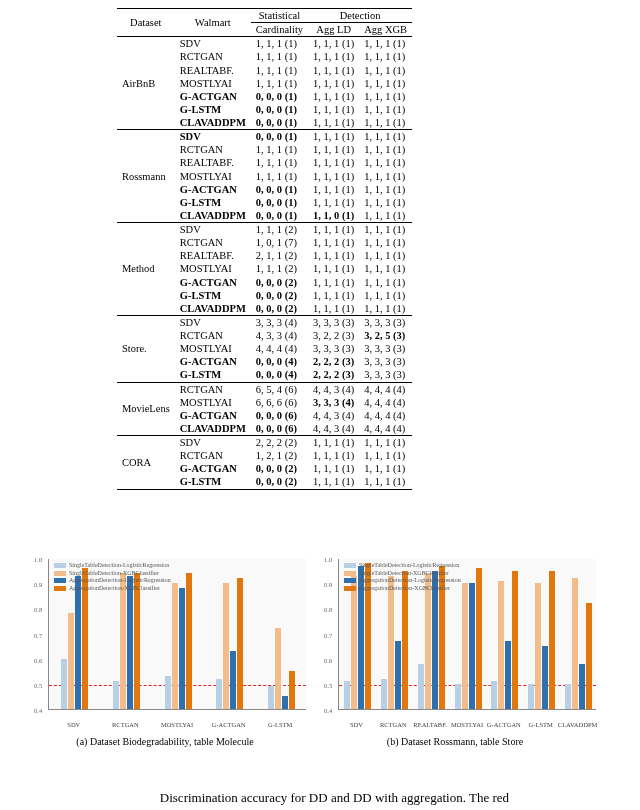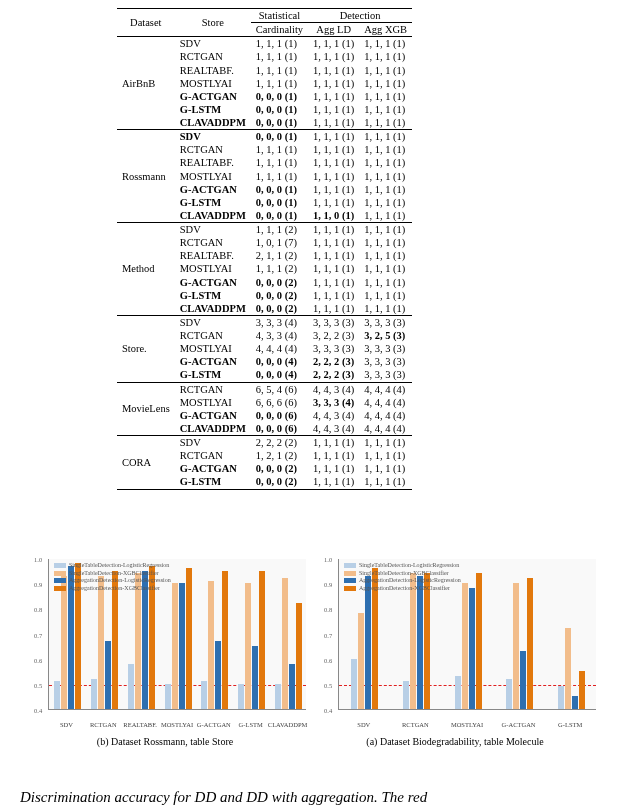--- a/index.html
+++ b/index.html
@@ -114,37 +114,36 @@
   .caption {
     text-align: center;
     font-size: 10px;
     margin-top: 6px;
   }
   .bottomtext {
     position: absolute;
     left: 20px;
     right: 20px;
     bottom: 4px;
-    font-size: 15px;
-    text-align: left;
+    font-size: 13px;
+    text-align: right;
     color: #000;
     overflow: hidden;
-    font-style: italic;
   }
 </style>
 </head>
 <body>
 
 <div class="page">
 
   <table>
     <thead>
       <tr class="hdr-row topborder">
         <th rowspan="2">Dataset</th>
-        <th rowspan="2">Store</th>
+        <th rowspan="2">Walmart</th>
         <th class="botborder">Statistical</th>
         <th class="botborder" colspan="2">Detection</th>
       </tr>
       <tr class="hdr-row botborder">
         <th>Cardinality</th>
         <th>Agg LD</th>
         <th>Agg XGB</th>
       </tr>
     </thead>
     <tbody id="tbody">
@@ -355,20 +354,79 @@
         <tr class="botborder">
           <td><b>G-LSTM</b></td>
           <td class="num"><b>0, 0, 0 (2)</b></td>
           <td class="num">1, 1, 1 (1)</td>
           <td class="num">1, 1, 1 (1)</td>
         </tr>
       </tbody>
   </table>
 
   <div class="charts">
+    <div class="chartbox">
+      <div class="plot" id="chart0">
+        <span class="ylabel">Classification Accuracy</span>
+      <div class="plotarea">
+            <div class="refline" style="top: 125.833px;"></div>
+            <div class="bar" style="left: 12.3px; width: 6px; height: 50.3333px; background: rgb(184, 207, 230);"></div>
+            <div class="bar" style="left: 19.3px; width: 6px; height: 95.6333px; background: rgb(242, 189, 139);"></div>
+            <div class="bar" style="left: 26.3px; width: 6px; height: 133.383px; background: rgb(46, 111, 176);"></div>
+            <div class="bar" style="left: 33.3px; width: 6px; height: 140.933px; background: rgb(226, 120, 12);"></div>
+            <div class="bar" style="left: 63.9px; width: 6px; height: 27.6833px; background: rgb(184, 207, 230);"></div>
+            <div class="bar" style="left: 70.9px; width: 6px; height: 135.9px; background: rgb(242, 189, 139);"></div>
+            <div class="bar" style="left: 77.9px; width: 6px; height: 133.383px; background: rgb(46, 111, 176);"></div>
+            <div class="bar" style="left: 84.9px; width: 6px; height: 135.9px; background: rgb(226, 120, 12);"></div>
+            <div class="bar" style="left: 115.5px; width: 6px; height: 32.7167px; background: rgb(184, 207, 230);"></div>
+            <div class="bar" style="left: 122.5px; width: 6px; height: 125.833px; background: rgb(242, 189, 139);"></div>
+            <div class="bar" style="left: 129.5px; width: 6px; height: 120.8px; background: rgb(46, 111, 176);"></div>
+            <div class="bar" style="left: 136.5px; width: 6px; height: 135.9px; background: rgb(226, 120, 12);"></div>
+            <div class="bar" style="left: 167.1px; width: 6px; height: 30.2px; background: rgb(184, 207, 230);"></div>
+            <div class="bar" style="left: 174.1px; width: 6px; height: 125.833px; background: rgb(242, 189, 139);"></div>
+            <div class="bar" style="left: 181.1px; width: 6px; height: 57.8833px; background: rgb(46, 111, 176);"></div>
+            <div class="bar" style="left: 188.1px; width: 6px; height: 130.867px; background: rgb(226, 120, 12);"></div>
+            <div class="bar" style="left: 218.7px; width: 6px; height: 22.65px; background: rgb(184, 207, 230);"></div>
+            <div class="bar" style="left: 225.7px; width: 6px; height: 80.5333px; background: rgb(242, 189, 139);"></div>
+            <div class="bar" style="left: 232.7px; width: 6px; height: 12.5833px; background: rgb(46, 111, 176);"></div>
+            <div class="bar" style="left: 239.7px; width: 6px; height: 37.75px; background: rgb(226, 120, 12);"></div>
+          </div>
+          <span class="ytick" style="top: 155px;">0.4</span>
+          <span class="ytick" style="top: 129.833px;">0.5</span>
+          <span class="ytick" style="top: 104.667px;">0.6</span>
+          <span class="ytick" style="top: 79.5px;">0.7</span>
+          <span class="ytick" style="top: 54.3333px;">0.8</span>
+          <span class="ytick" style="top: 29.1667px;">0.9</span>
+          <span class="ytick" style="top: 4px;">1.0</span>
+          <span class="xtick" style="left: 53.8px;">SDV</span>
+          <span class="xtick" style="left: 105.4px;">RCTGAN</span>
+          <span class="xtick" style="left: 157px;">MOSTLYAI</span>
+          <span class="xtick" style="left: 208.6px;">G-ACTGAN</span>
+          <span class="xtick" style="left: 260.2px;">G-LSTM</span>
+          <div class="legend">
+            <div>
+              <span class="swatch" style="background: rgb(184, 207, 230);"></span>
+              <span>SingleTableDetection-LogisticRegression</span>
+            </div>
+            <div>
+              <span class="swatch" style="background: rgb(242, 189, 139);"></span>
+              <span>SingleTableDetection-XGBClassifier</span>
+            </div>
+            <div>
+              <span class="swatch" style="background: rgb(46, 111, 176);"></span>
+              <span>AggregationDetection-LogisticRegression</span>
+            </div>
+            <div>
+              <span class="swatch" style="background: rgb(226, 120, 12);"></span>
+              <span>AggregationDetection-XGBClassifier</span>
+            </div>
+          </div>
+        </div>
+      <div class="caption">(a) Dataset Biodegradability, table Molecule</div>
+    </div>
     <div class="chartbox">
       <div class="plot" id="chart1">
         <span class="ylabel">Classification Accuracy</span>
       <div class="plotarea">
             <div class="refline" style="top: 125.833px;"></div>
             <div class="bar" style="left: 4.92857px; width: 6px; height: 27.6833px; background: rgb(184, 207, 230);"></div>
             <div class="bar" style="left: 11.9286px; width: 6px; height: 133.383px; background: rgb(242, 189, 139);"></div>
             <div class="bar" style="left: 18.9286px; width: 6px; height: 143.45px; background: rgb(46, 111, 176);"></div>
             <div class="bar" style="left: 25.9286px; width: 6px; height: 145.967px; background: rgb(226, 120, 12);"></div>
             <div class="bar" style="left: 41.7857px; width: 6px; height: 30.2px; background: rgb(184, 207, 230);"></div>
@@ -424,76 +482,17 @@
               <span>AggregationDetection-LogisticRegression</span>
             </div>
             <div>
               <span class="swatch" style="background: rgb(226, 120, 12);"></span>
               <span>AggregationDetection-XGBClassifier</span>
             </div>
           </div>
         </div>
       <div class="caption">(b) Dataset Rossmann, table Store</div>
     </div>
-    <div class="chartbox">
-      <div class="plot" id="chart0">
-        <span class="ylabel">Classification Accuracy</span>
-      <div class="plotarea">
-            <div class="refline" style="top: 125.833px;"></div>
-            <div class="bar" style="left: 12.3px; width: 6px; height: 50.3333px; background: rgb(184, 207, 230);"></div>
-            <div class="bar" style="left: 19.3px; width: 6px; height: 95.6333px; background: rgb(242, 189, 139);"></div>
-            <div class="bar" style="left: 26.3px; width: 6px; height: 133.383px; background: rgb(46, 111, 176);"></div>
-            <div class="bar" style="left: 33.3px; width: 6px; height: 140.933px; background: rgb(226, 120, 12);"></div>
-            <div class="bar" style="left: 63.9px; width: 6px; height: 27.6833px; background: rgb(184, 207, 230);"></div>
-            <div class="bar" style="left: 70.9px; width: 6px; height: 135.9px; background: rgb(242, 189, 139);"></div>
-            <div class="bar" style="left: 77.9px; width: 6px; height: 133.383px; background: rgb(46, 111, 176);"></div>
-            <div class="bar" style="left: 84.9px; width: 6px; height: 135.9px; background: rgb(226, 120, 12);"></div>
-            <div class="bar" style="left: 115.5px; width: 6px; height: 32.7167px; background: rgb(184, 207, 230);"></div>
-            <div class="bar" style="left: 122.5px; width: 6px; height: 125.833px; background: rgb(242, 189, 139);"></div>
-            <div class="bar" style="left: 129.5px; width: 6px; height: 120.8px; background: rgb(46, 111, 176);"></div>
-            <div class="bar" style="left: 136.5px; width: 6px; height: 135.9px; background: rgb(226, 120, 12);"></div>
-            <div class="bar" style="left: 167.1px; width: 6px; height: 30.2px; background: rgb(184, 207, 230);"></div>
-            <div class="bar" style="left: 174.1px; width: 6px; height: 125.833px; background: rgb(242, 189, 139);"></div>
-            <div class="bar" style="left: 181.1px; width: 6px; height: 57.8833px; background: rgb(46, 111, 176);"></div>
-            <div class="bar" style="left: 188.1px; width: 6px; height: 130.867px; background: rgb(226, 120, 12);"></div>
-            <div class="bar" style="left: 218.7px; width: 6px; height: 22.65px; background: rgb(184, 207, 230);"></div>
-            <div class="bar" style="left: 225.7px; width: 6px; height: 80.5333px; background: rgb(242, 189, 139);"></div>
-            <div class="bar" style="left: 232.7px; width: 6px; height: 12.5833px; background: rgb(46, 111, 176);"></div>
-            <div class="bar" style="left: 239.7px; width: 6px; height: 37.75px; background: rgb(226, 120, 12);"></div>
-          </div>
-          <span class="ytick" style="top: 155px;">0.4</span>
-          <span class="ytick" style="top: 129.833px;">0.5</span>
-          <span class="ytick" style="top: 104.667px;">0.6</span>
-          <span class="ytick" style="top: 79.5px;">0.7</span>
-          <span class="ytick" style="top: 54.3333px;">0.8</span>
-          <span class="ytick" style="top: 29.1667px;">0.9</span>
-          <span class="ytick" style="top: 4px;">1.0</span>
-          <span class="xtick" style="left: 53.8px;">SDV</span>
-          <span class="xtick" style="left: 105.4px;">RCTGAN</span>
-          <span class="xtick" style="left: 157px;">MOSTLYAI</span>
-          <span class="xtick" style="left: 208.6px;">G-ACTGAN</span>
-          <span class="xtick" style="left: 260.2px;">G-LSTM</span>
-          <div class="legend">
-            <div>
-              <span class="swatch" style="background: rgb(184, 207, 230);"></span>
-              <span>SingleTableDetection-LogisticRegression</span>
-            </div>
-            <div>
-              <span class="swatch" style="background: rgb(242, 189, 139);"></span>
-              <span>SingleTableDetection-XGBClassifier</span>
-            </div>
-            <div>
-              <span class="swatch" style="background: rgb(46, 111, 176);"></span>
-              <span>AggregationDetection-LogisticRegression</span>
-            </div>
-            <div>
-              <span class="swatch" style="background: rgb(226, 120, 12);"></span>
-              <span>AggregationDetection-XGBClassifier</span>
-            </div>
-          </div>
-        </div>
-      <div class="caption">(a) Dataset Biodegradability, table Molecule</div>
-    </div>
   </div>
 
   <div class="bottomtext">Discrimination accuracy for DD and DD with aggregation. The red</div>
 
 </div>
 
 </body></html>

